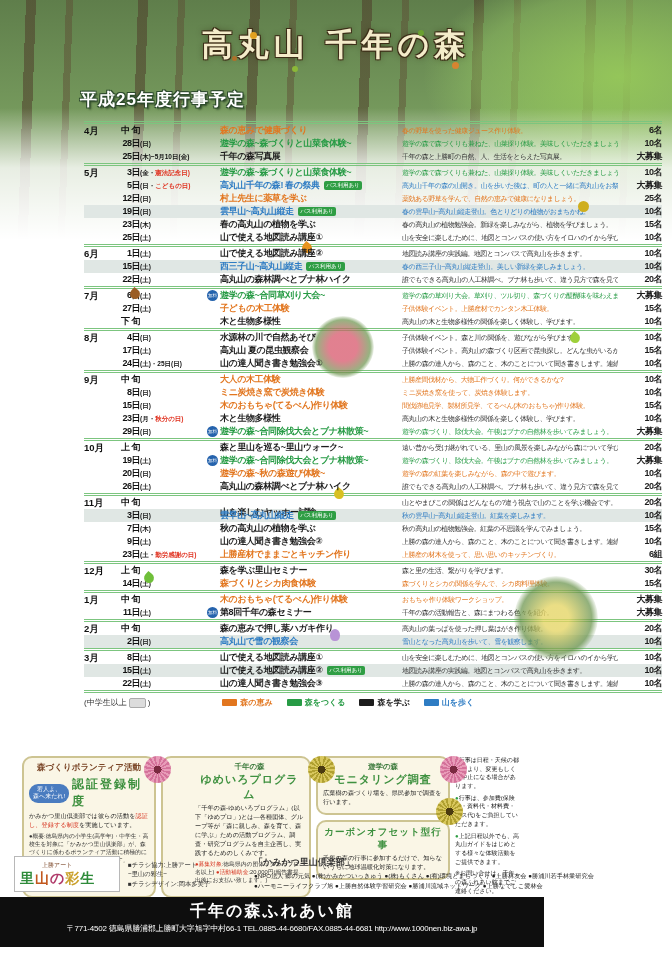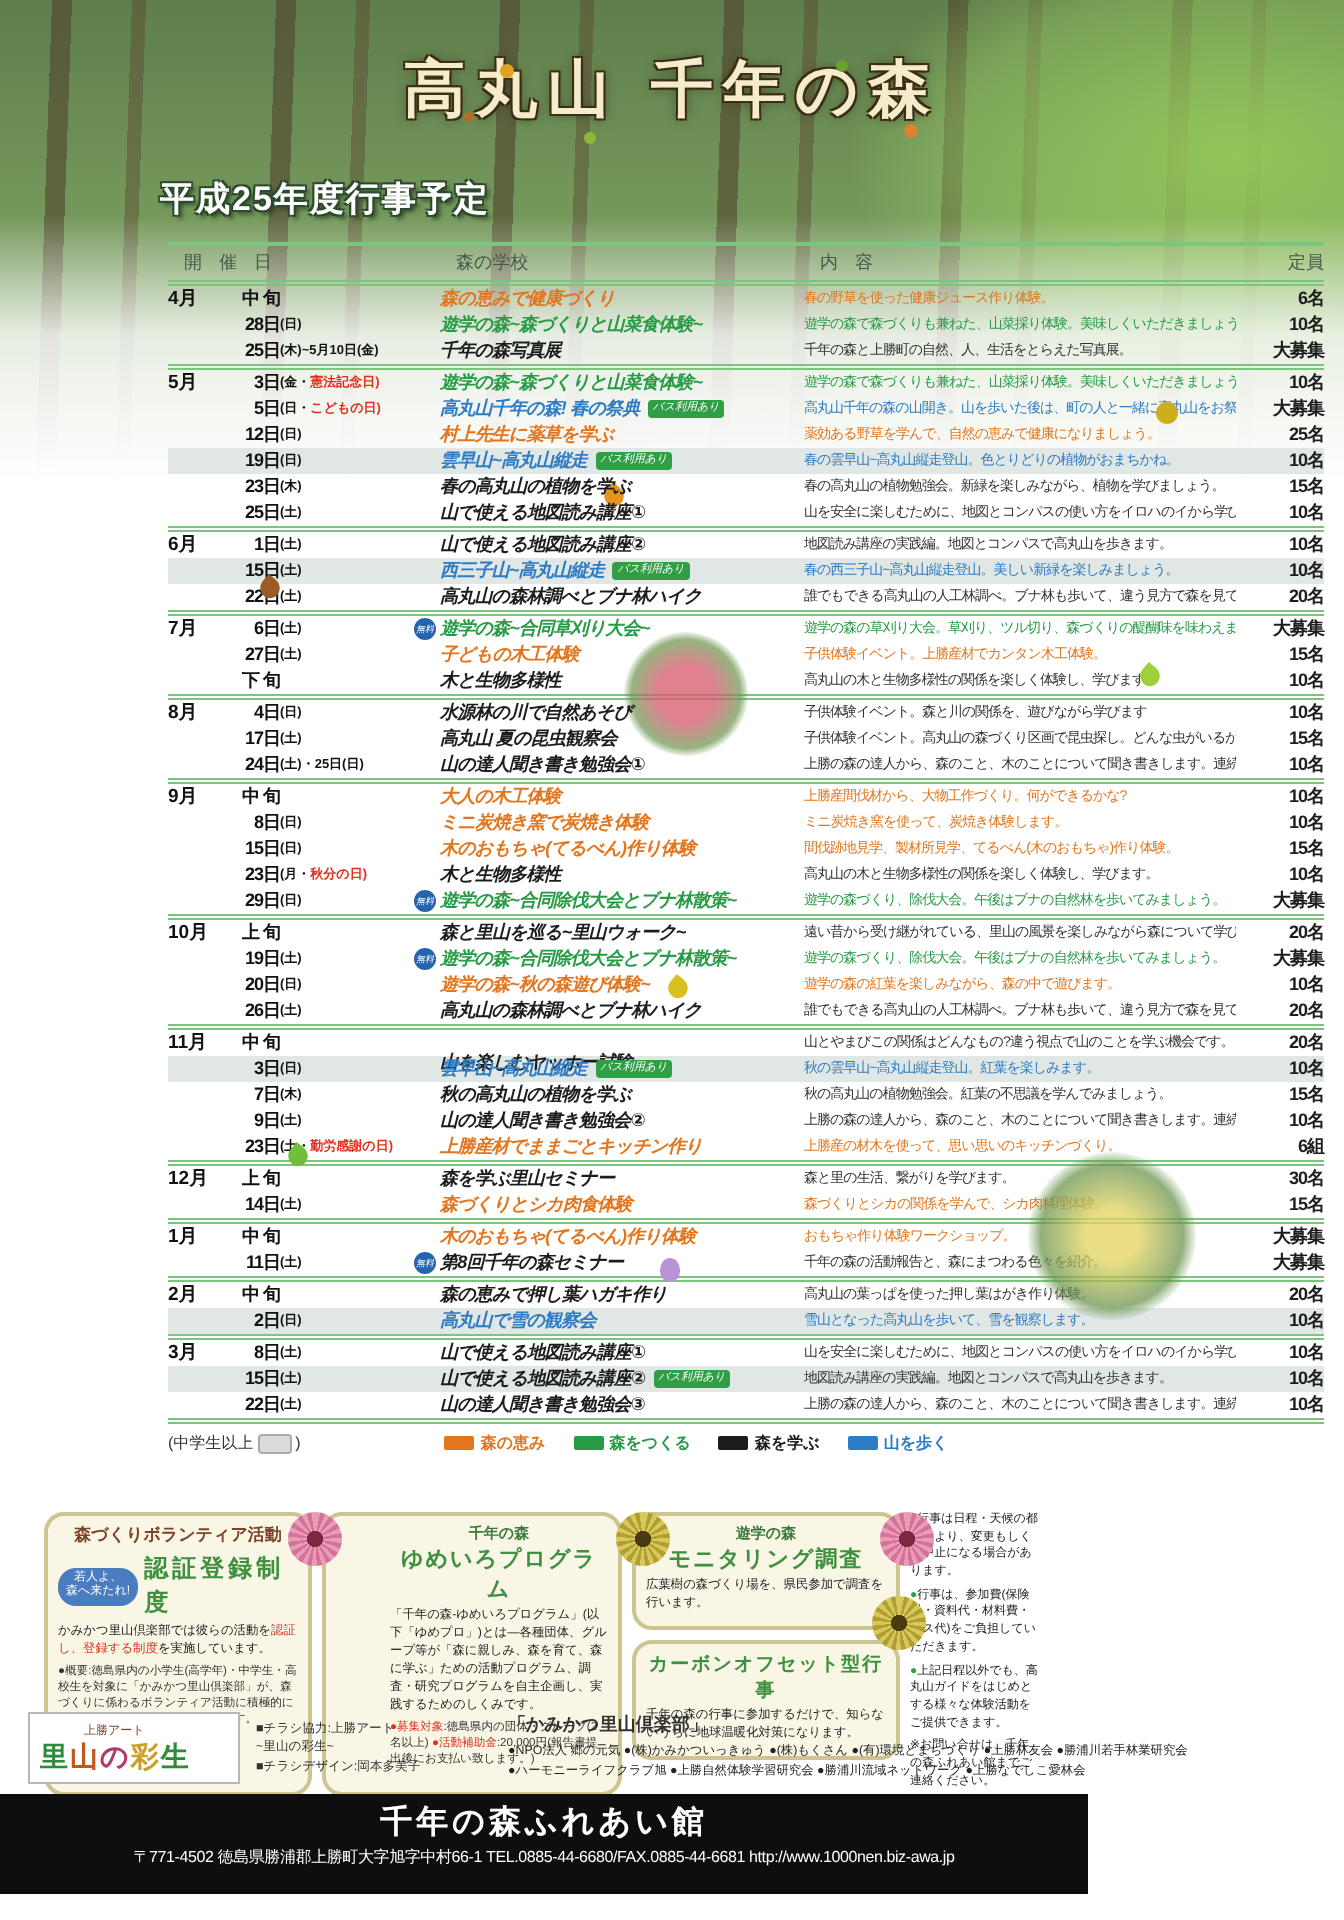--- a/index.html
+++ b/index.html
@@ -32,21 +32,21 @@
   .th2{width:182px;}
   .th3{flex:1;letter-spacing:3px;}
   .th4{width:44px;text-align:right;}
   .month-group{border-top:3px double #7cc57f;}
   .row{display:flex;height:13px;line-height:13px;align-items:center;}
   .row.shaded{background:#e0e7e4;}
   .c-month{width:26px;font-weight:bold;font-size:9.5px;color:#111;flex:none;}
   .c-day{width:30px;text-align:right;font-weight:bold;font-size:9px;color:#111;flex:none;letter-spacing:-0.5px;}
   .c-note{width:80px;font-size:6.5px;font-weight:bold;color:#111;flex:none;white-space:nowrap;overflow:hidden;}
   .c-title{width:182px;flex:none;position:relative;display:flex;align-items:center;white-space:nowrap;
-           font-size:9px;font-weight:bold;letter-spacing:-0.4px;font-style:italic;}
+           font-size:9px;font-weight:bold;letter-spacing:-0.4px;}
   .c-content{flex:1;font-size:7px;letter-spacing:-0.5px;white-space:nowrap;overflow:hidden;color:#333;}
   .c-cap{width:44px;flex:none;text-align:right;font-size:9px;font-weight:bold;color:#1d1d1d;letter-spacing:-0.5px;}
   .holiday{color:#e0301e;}
   .free-badge{position:absolute;left:-13px;top:1px;width:11px;height:11px;border-radius:50%;background:#2563ad;
       color:#fff;font-size:4.5px;line-height:11px;text-align:center;font-weight:normal;letter-spacing:0;}
   .bus-badge{background:#2f9e44;color:#fff;font-size:5.5px;line-height:1.1;padding:1.5px 2.5px;border-radius:2px;
       margin-left:4px;font-weight:normal;letter-spacing:0;flex:none;}
   .legend-row{border-top:3px double #7cc57f;height:19px;display:flex;align-items:center;font-size:8px;color:#333;}
   .age-swatch{display:inline-block;width:15px;height:8px;background:#dcdcdc;border:1px solid #aaa;border-radius:2px;margin:0 2px;}
   .legend-item{display:inline-flex;align-items:center;margin-right:14px;font-weight:bold;font-size:8px;}
@@ -116,26 +116,20 @@
     <div class="deco photo-circle" style="left:228px;top:195px;width:62px;height:62px;background:radial-gradient(circle,rgba(216,90,110,.9) 0 32%,rgba(110,150,80,.85) 62%,rgba(255,255,255,0) 72%);"></div>
     <div class="deco photo-circle" style="left:430px;top:455px;width:84px;height:84px;background:radial-gradient(circle,rgba(228,212,96,.9) 0 22%,rgba(104,146,74,.85) 60%,rgba(255,255,255,0) 72%);"></div>
     <div class="deco leaf" style="left:218px;top:122px;background:#e8931e;"></div>
     <div class="deco leaf" style="left:46px;top:168px;background:#9a5c24;"></div>
     <div class="deco" style="left:494px;top:80px;width:11px;height:11px;border-radius:50%;background:#cfae1e;"></div>
     <div class="deco leaf" style="left:486px;top:212px;background:#9ed03a;"></div>
     <div class="deco leaf" style="left:250px;top:368px;background:#d8c022;"></div>
     <div class="deco leaf" style="left:60px;top:452px;background:#6fbf3a;"></div>
     <div class="deco" style="left:246px;top:508px;width:10px;height:12px;border-radius:50% 50% 45% 45%;background:#b893d6;"></div>
 
-    <div class="thead">
-      <span class="th1">開 催 日</span>
-      <span class="th2">森の学校</span>
-      <span class="th3">内 容</span>
-      <span class="th4">定員</span>
-    </div>
 
     <div>
         <div class="month-group">
           <div class="row">
             <span class="c-month">4月</span>
             <span class="c-day">中 旬</span>
             <span class="c-note"></span>
             <span class="c-title">
               <span style="color: rgb(226, 118, 31);">森の恵みで健康づくり</span>
             </span>

